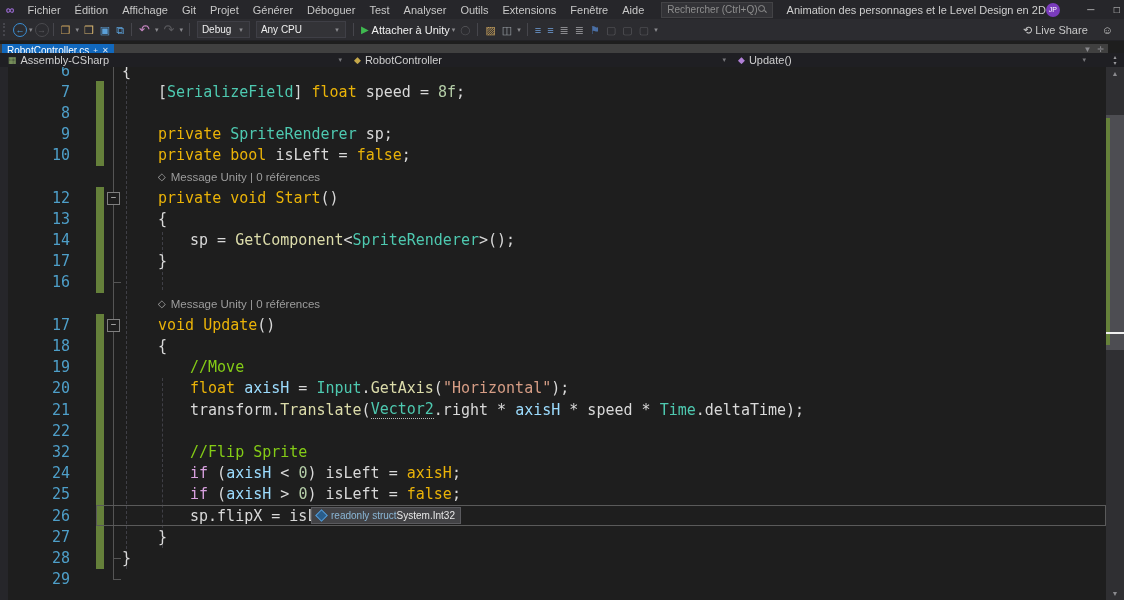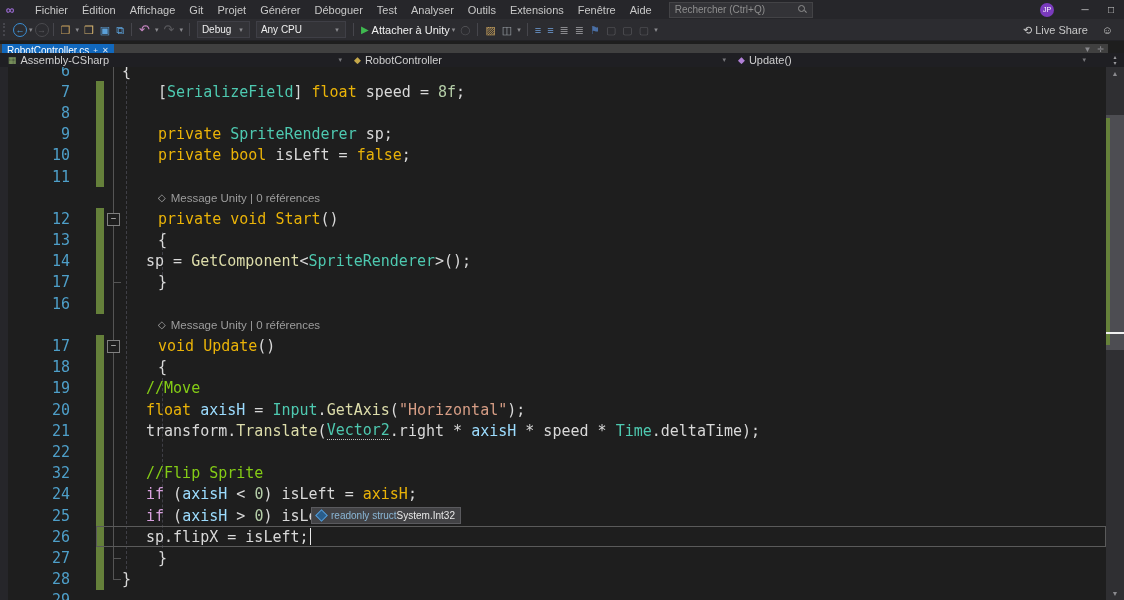--- a/index.html
+++ b/index.html
@@ -51,21 +51,21 @@
   .split{position:absolute;right:2px;top:1px;width:14px;color:#9a9a9e;font-size:6px;line-height:6px;text-align:center;}
   
   .editor{position:absolute;left:0;top:67px;width:1124px;height:533px;background:#1e1e1e;overflow:hidden;}
   .leftmargin{position:absolute;left:0;top:0;width:8px;height:533px;background:#26262a;}
   .rows{position:absolute;left:0;top:-7px;width:1106px;}
   .row{position:relative;height:21.2px;display:flex;align-items:center;
     font-family:"DejaVu Sans Mono","Liberation Mono",monospace;font-size:15px;white-space:pre;}
   .gut{flex:none;width:70px;text-align:right;color:#4e9fc9;}
   .chg{position:absolute;left:96px;top:0;bottom:0;width:8px;background:#65803a;}
   .code{display:flex;align-items:center;}
-  .ind0{margin-left:52px;} .ind1{margin-left:88px;} .ind2{margin-left:76px;}
+  .ind0{margin-left:52px;} .ind1{margin-left:88px;} .ind2{margin-left:120px;}
   .tk-k{color:#eab308;} .tk-c{color:#d8a0df;} .tk-t{color:#4ec9b0;} .tk-m{color:#dcdcaa;}
   .tk-p{color:#d9d9d9;} .tk-v{color:#9cdcfe;} .tk-s{color:#d69d85;} .tk-n{color:#b5cea8;}
   .tk-cm{color:#84cc16;} .tk-tu{color:#4ec9b0;border-bottom:1px dotted #bdbdbd;}
   .lens{display:flex;align-items:center;margin-left:88px;color:#9d9d9d;
     font-family:"Liberation Sans",sans-serif;font-size:11.5px;}
   .lens .uic{font-size:10px;margin-right:5px;color:#a8a8a8;}
   .foldbox{position:absolute;left:107px;top:5px;width:11px;height:11px;border:1px solid #808080;
     background:#1e1e1e;color:#c8c8c8;font-size:9px;line-height:9px;text-align:center;}
   .row.current::after{content:"";position:absolute;left:96px;right:0;top:0;bottom:0;border:1px solid #5a5a5a;}
   .caretbar{display:inline-block;width:1.5px;height:17px;background:#e8e8e8;margin-left:1px;}
@@ -104,20 +104,21 @@
         <span class="menu-item">Analyser</span>
         <span class="menu-item">Outils</span>
         <span class="menu-item">Extensions</span>
         <span class="menu-item">Fenêtre</span>
         <span class="menu-item">Aide</span>
       </nav>
     <div class="searchbox">
       <span>Rechercher (Ctrl+Q)</span>
       <span class="mag"></span>
     </div>
+    <span class="doc-title">Animation des personnages et le Level Design en 2D</span>
     <div class="tb-right">
       <span class="avatar">JP</span>
       <span class="winbtn">─</span>
       <span class="winbtn">□</span>
 
     </div>
   </div>
 
   <div class="toolbar">
     <span class="grip"></span>
@@ -214,21 +215,20 @@
     <div class="ov guide" style="left:126px;top:14px;height:488px;"></div>
     <div class="ov guide" style="left:162px;top:165px;height:58px;"></div>
     <div class="ov guide" style="left:162px;top:311px;height:170px;"></div>
 
     <div class="rows">
         <div class="row"><span class="gut">6</span><span class="code ind0"><span class="tk-p">{</span></span></div>
         <div class="row"><span class="chg"></span><span class="gut">7</span><span class="code ind1"><span class="tk-p">[</span><span class="tk-t">SerializeField</span><span class="tk-p">] </span><span class="tk-k">float</span><span class="tk-p"> speed = </span><span class="tk-n">8f</span><span class="tk-p">;</span></span></div>
         <div class="row"><span class="chg"></span><span class="gut">8</span><span class="code ind1"></span></div>
         <div class="row"><span class="chg"></span><span class="gut">9</span><span class="code ind1"><span class="tk-k">private</span><span class="tk-p"> </span><span class="tk-t">SpriteRenderer</span><span class="tk-p"> sp;</span></span></div>
         <div class="row"><span class="chg"></span><span class="gut">10</span><span class="code ind1"><span class="tk-k">private</span><span class="tk-p"> </span><span class="tk-k">bool</span><span class="tk-p"> isLeft = </span><span class="tk-k">false</span><span class="tk-p">;</span></span></div>
-        <div class="row"><span class="chg"></span><span class="gut">11</span><span class="code ind1"></span></div>
         <div class="row"><span class="gut"></span><span class="lens"><span class="uic">◇</span>Message Unity | 0 références</span></div>
         <div class="row"><span class="chg"></span><span class="gut">12</span><span class="foldbox">−</span><span class="code ind1"><span class="tk-k">private</span><span class="tk-p"> </span><span class="tk-k">void</span><span class="tk-p"> </span><span class="tk-k">Start</span><span class="tk-p">()</span></span></div>
         <div class="row"><span class="chg"></span><span class="gut">13</span><span class="code ind1"><span class="tk-p">{</span></span></div>
         <div class="row"><span class="chg"></span><span class="gut">14</span><span class="code ind2"><span class="tk-p">sp = </span><span class="tk-m">GetComponent</span><span class="tk-p">&lt;</span><span class="tk-t">SpriteRenderer</span><span class="tk-p">&gt;();</span></span></div>
         <div class="row"><span class="chg"></span><span class="gut">17</span><span class="code ind1"><span class="tk-p">}</span></span></div>
         <div class="row"><span class="chg"></span><span class="gut">16</span><span class="code ind1"></span></div>
         <div class="row"><span class="gut"></span><span class="lens"><span class="uic">◇</span>Message Unity | 0 références</span></div>
         <div class="row"><span class="chg"></span><span class="gut">17</span><span class="foldbox">−</span><span class="code ind1"><span class="tk-k">void</span><span class="tk-p"> </span><span class="tk-k">Update</span><span class="tk-p">()</span></span></div>
         <div class="row"><span class="chg"></span><span class="gut">18</span><span class="code ind1"><span class="tk-p">{</span></span></div>
         <div class="row"><span class="chg"></span><span class="gut">19</span><span class="code ind2"><span class="tk-cm">//Move</span></span></div>

